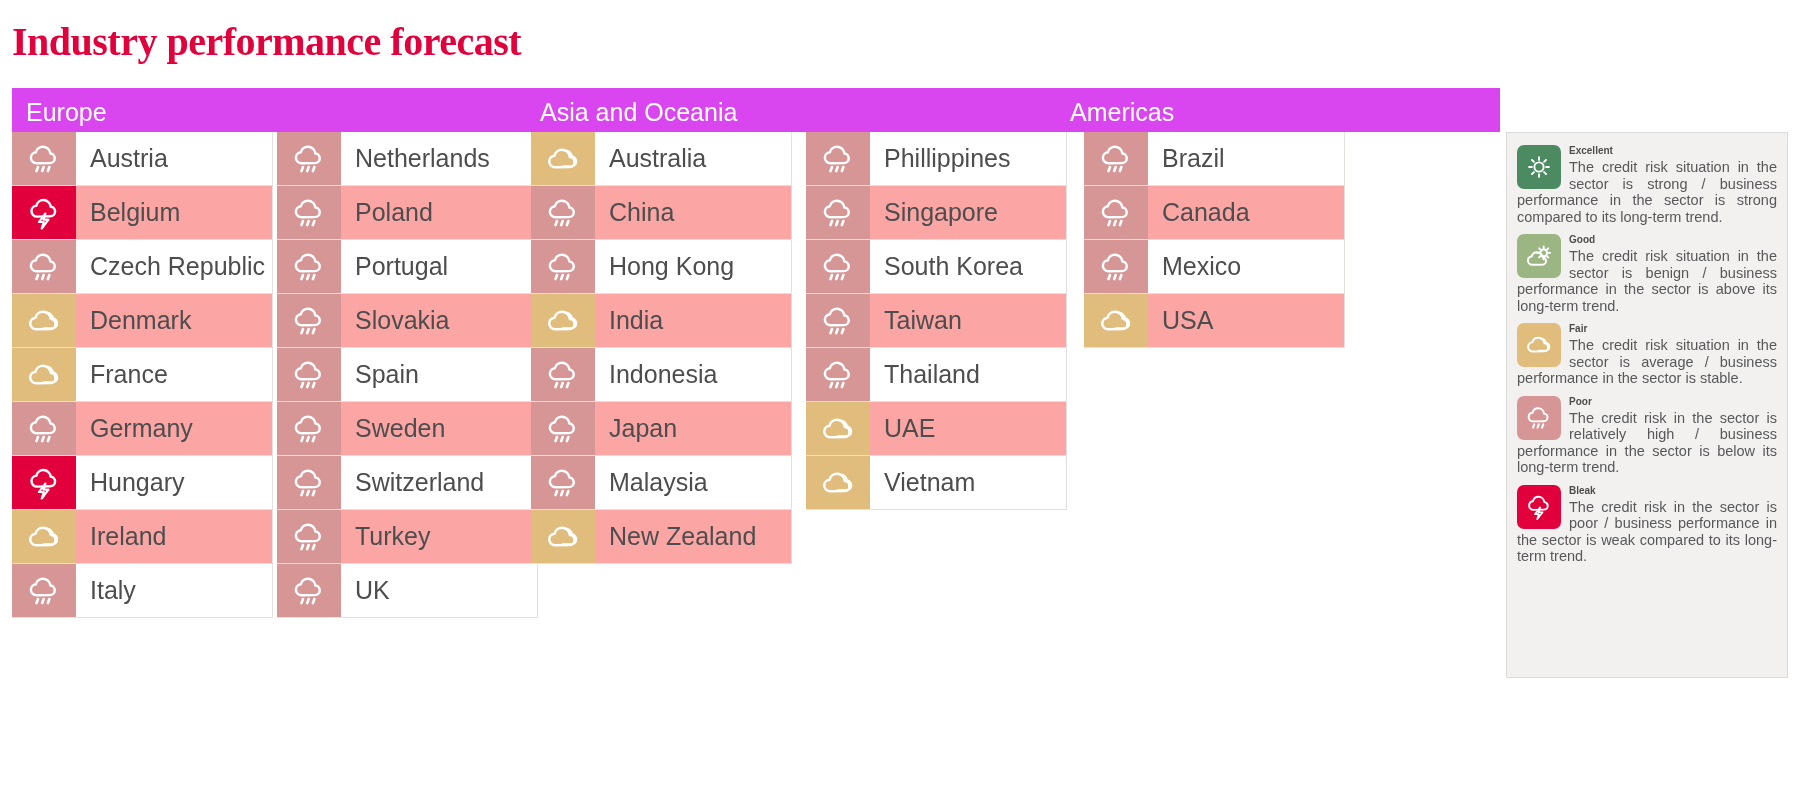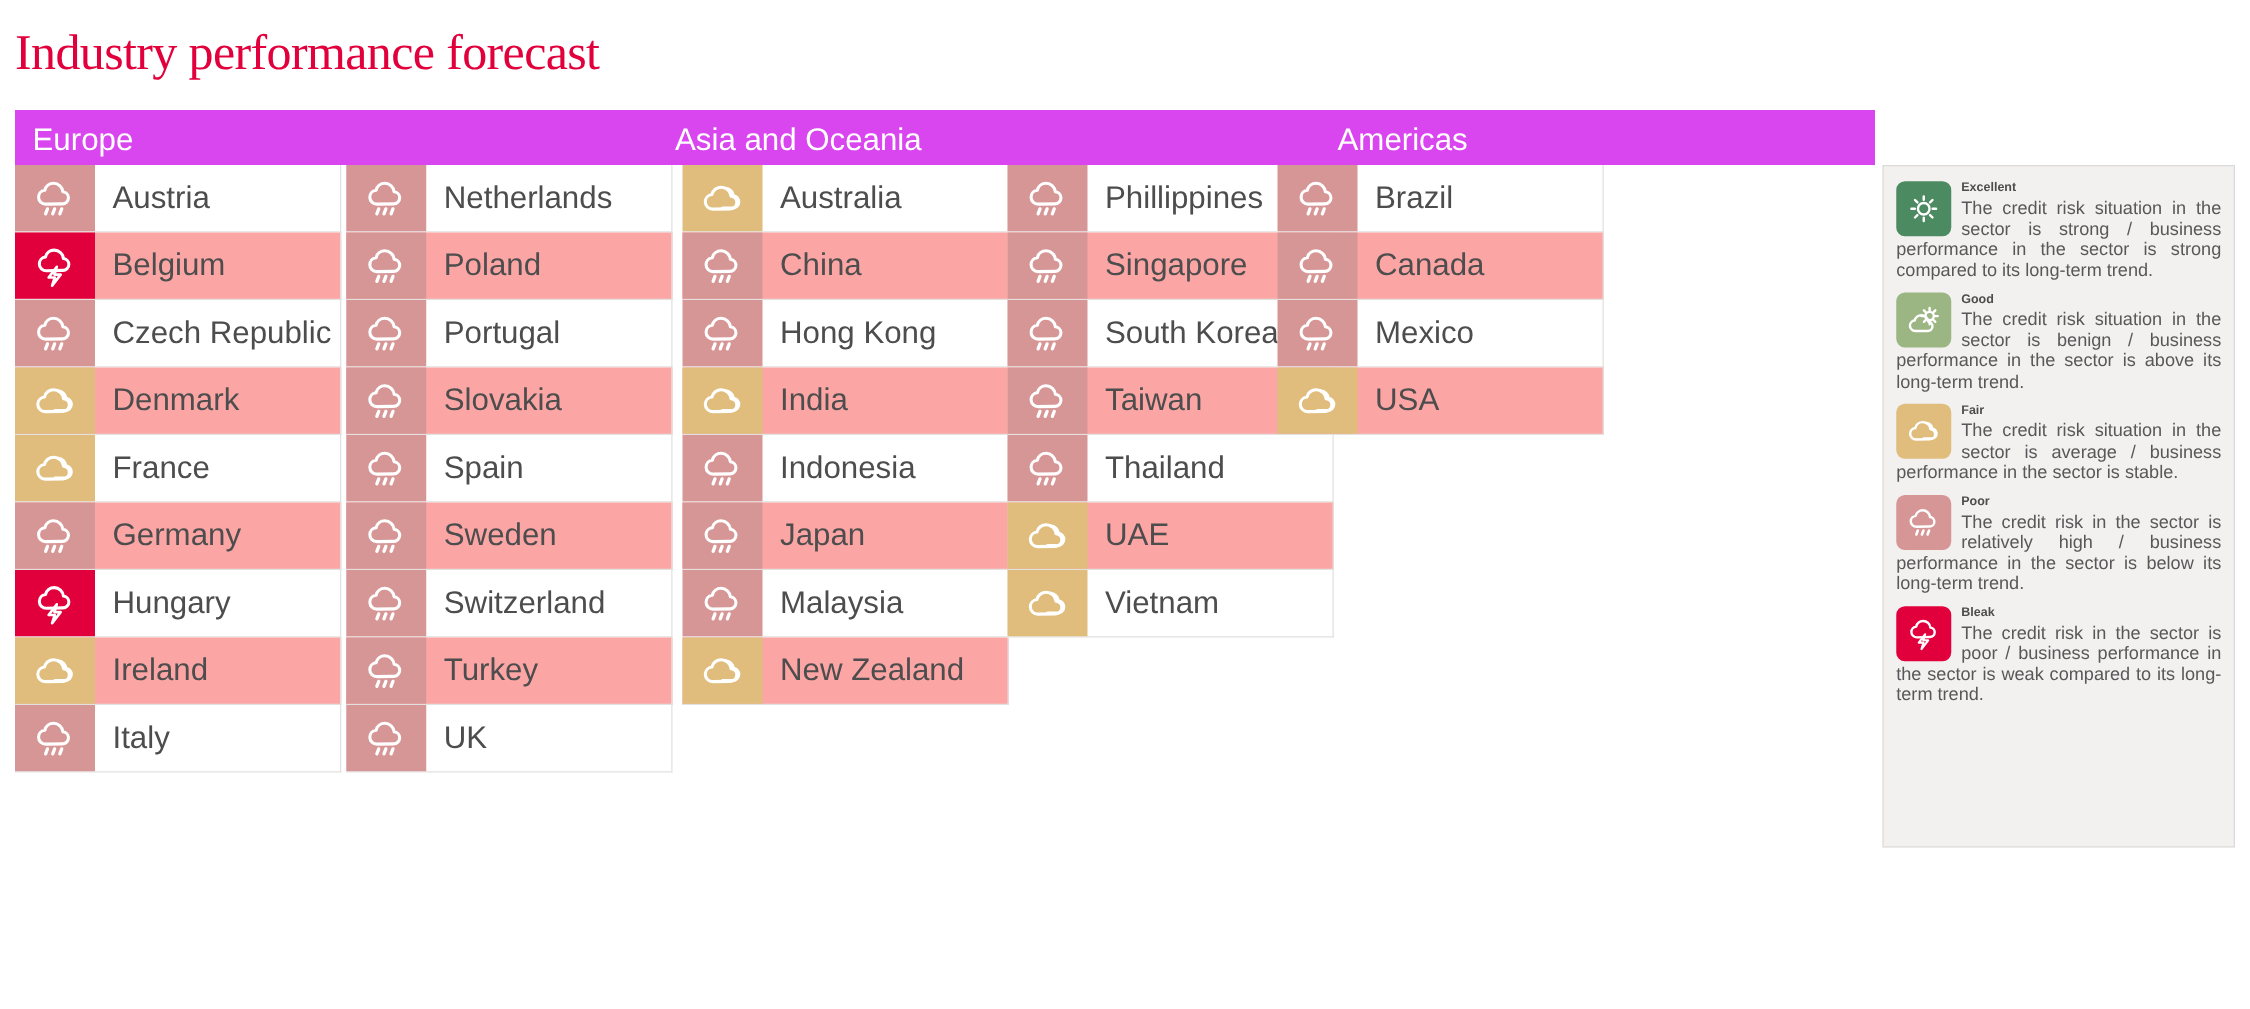--- a/index.html
+++ b/index.html
@@ -15,21 +15,21 @@
     position: relative;
   }
 
   
   .title {
     position: absolute;
     left: 12px;
     top: 18px;
     font-family: "Liberation Serif", serif;
     font-size: 40px;
-    font-weight: normal;
+    font-weight: bold;
     color: #e2003c;
     letter-spacing: -0.5px;
     white-space: nowrap;
   }
 
   
   .header-band {
     position: absolute;
     left: 12px;
     top: 88px;
@@ -55,23 +55,23 @@
     left: 12px;
     top: 132px;
   }
   .col {
     position: absolute;
     top: 0;
     width: 265px;
   }
   .col.c0 { left: 0px; }
   .col.c1 { left: 265px; }
-  .col.c2 { left: 534px; }
+  .col.c2 { left: 519px; }
   .col.c3 { left: 794px; }
-  .col.c4 { left: 998px; padding-left: 12px; }
+  .col.c4 { left: 1060px; padding-left: 12px; }
 
   .row {
     display: flex;
     align-items: stretch;
     height: 54px;
     width: 261px;
     box-sizing: border-box;
     border-bottom: 1px solid #e3e1df;
     border-right: 1px solid #e3e1df;
     background: #ffffff;

